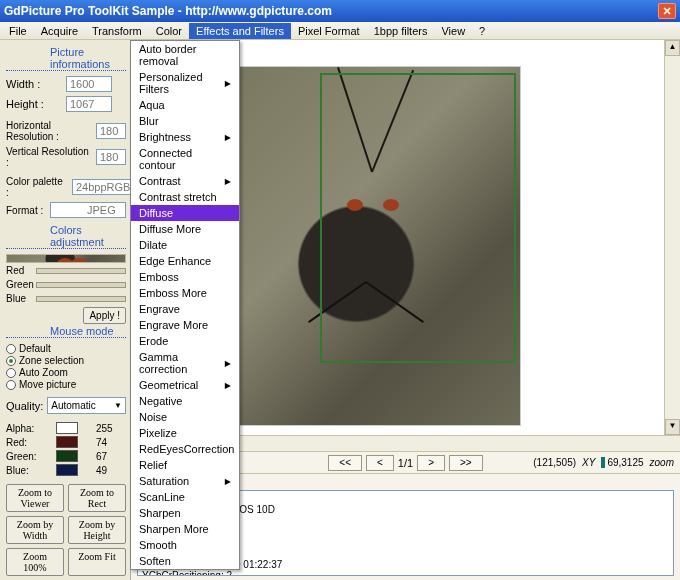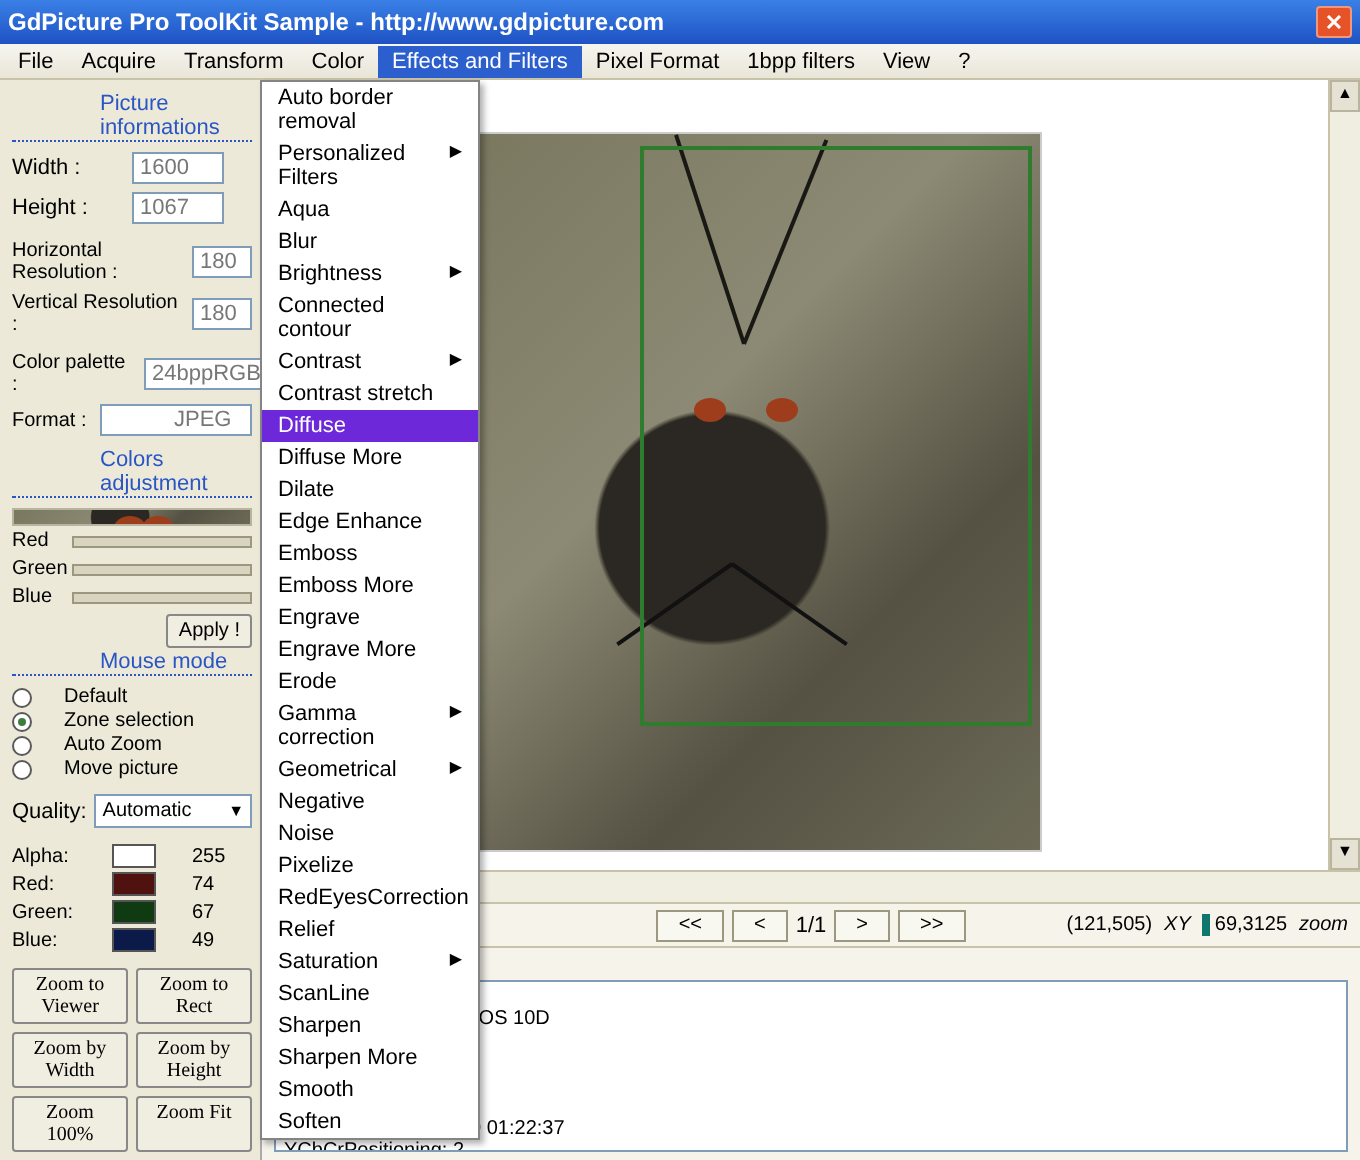--- a/index.html
+++ b/index.html
@@ -20,30 +20,30 @@
   .thumb-box { border:1px solid #b8b4a0; background:#6b6b5f; height:80px; position:relative; overflow:hidden;}
   .thumb-sel { position:absolute; border:1px solid #ff0000; left:28px; top:8px; width:52px; height:56px;}
   .slider-row { display:flex; align-items:center; font-size:10px; margin-bottom:1px;}
   .slider-row span:first-child{flex:0 0 30px;}
   .slider { flex:1; height:6px; background:#d9d4c0; border:1px solid #9c987f; position:relative;}
   .right { flex:1; background:#fff; position:relative; display:flex; flex-direction:column; border-left:1px solid #aaa;}
   .viewer { flex:1; background:#fff; overflow:auto; position:relative; padding:26px 10px 10px 90px;}
   .image { width:300px; height:360px; background:#6e6a58; position:relative; border:1px solid #ccc; }
   .sel-rect { position:absolute; border:2px solid #2f7c2f; left:98px; top:6px; width:196px; height:290px;}
   .dropdown { position:absolute; left:130px; top:40px; width:110px; background:#fff; border:1px solid #848484; box-shadow:2px 2px 3px rgba(0,0,0,.3); z-index:50;}
-  .dropdown .di { padding:2px 8px; cursor:pointer; display:flex; justify-content:space-between; }
+  .dropdown .di { padding:2px 8px; cursor:pointer; display:flex; justify-content:space-between; align-items:center;}
   .dropdown .di.selected { background:#6d28d9; color:#fff;}
   .dropdown .di .arrow { font-size:8px;}
   .hscroll { height:16px; background:#f0ede1; border-top:1px solid #c8c2a8; position:relative;}
   .pager { height:22px; display:flex; align-items:center; justify-content:center; gap:4px; background:#f5f3ea; border-top:1px solid #c8c2a8; position:relative;}
   .pg-btn { border:1px solid #9c987f; background:#f8f7f0; padding:0 10px; height:16px; line-height:14px; cursor:pointer; font-size:10px;}
   .status { position:absolute; right:6px; display:flex; gap:6px; align-items:center; font-size:10px;}
   .tags { border-top:1px solid #c8c2a8; padding:2px 6px 4px 6px; background:#f5f3ea; font-size:10px; display:flex; flex-direction:column;}
   .tags .list { background:#fff; border:1px solid #7f9db9; height:86px; padding:2px 4px; white-space:pre; overflow:hidden; line-height:11px;}
-  .radio-row { display:flex; align-items:flex-end; gap:16px; font-size:10px; margin-bottom:1px;}
+  .radio-row { display:flex; align-items:flex-end; gap:3px; font-size:10px; margin-bottom:1px;}
   .radio { width:10px; height:10px; border:1px solid #5a5a5a; border-radius:50%; display:inline-block; position:relative; background:#fff;}
   .radio.checked::after { content:""; position:absolute; left:2px; top:2px; width:4px; height:4px; background:#3b7f3b; border-radius:50%;}
   .btn { border:1px solid #888; background:#f0ede1; padding:2px 5px; font-size:10px; cursor:pointer; border-radius:2px;}
   .zoom-btns { display:flex; flex-wrap:wrap; gap:4px; margin-top:4px;}
   .zoom-btns .btn { flex:1 1 55px; text-align:center;font-family:Liberation Serif, serif;}
   .swatch { width:22px; height:12px; border:1px solid #555; display:inline-block;}
   .color-row { display:flex; align-items:center; gap:18px; font-size:10px; margin-bottom:2px;}
   .color-row span.lbl{flex:0 0 32px;}
   
   .bug-bg { position:absolute; inset:0; background:radial-gradient(circle at 45% 55%, #2b2722 0 22%, transparent 23%), linear-gradient(135deg,#79775e 0%,#8c8a74 40%,#555143 70%,#6c6a57 100%);}

